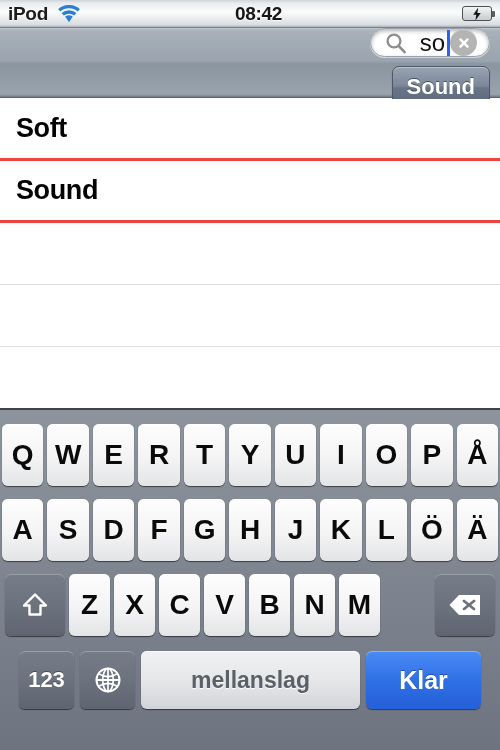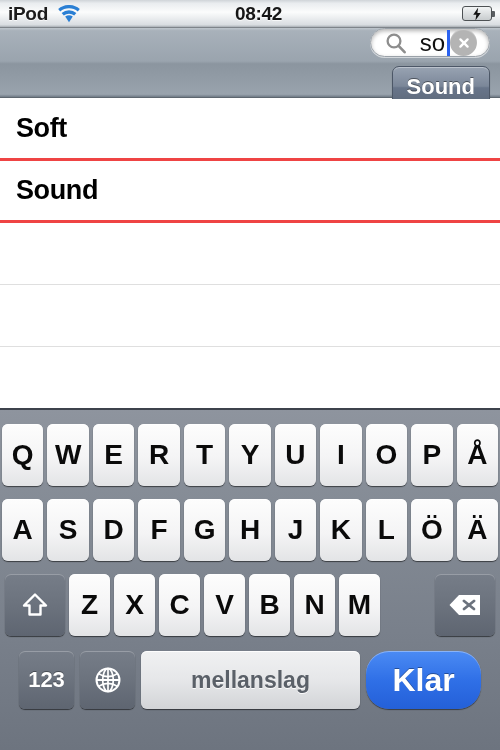--- a/index.html
+++ b/index.html
@@ -165,24 +165,23 @@
   .key.globe { flex:0 0 55px; }
   .key.space {
     flex:1 1 auto;
     font-size:23px; font-weight:bold; color:#5a6068;
     text-shadow:0 1px 0 rgba(255,255,255,0.85);
     background:linear-gradient(to bottom,#f0f1f2 0%,#e6e7e9 50%,#d2d4d7 100%);
   }
   .key.done {
     flex:0 0 115px;
     background:linear-gradient(to bottom,#4b8bf4 0%,#2f6fe6 52%,#2460d8 100%);
-    color:#fff; font-size:32px;
+    color:#fff; font-size:25px;
     text-shadow:0 -1px 0 rgba(0,0,0,0.35);
     box-shadow:0 1px 1px rgba(0,0,0,0.5), inset 0 1px 0 rgba(255,255,255,0.35);
-    border-radius:23px;
   }
   .krow.r4 .key { height:58px; }
   .icon-svg { display:block; }
 </style>
 </head>
 <body>
 
 <div id="screen">
 
   <div class="statusbar">

